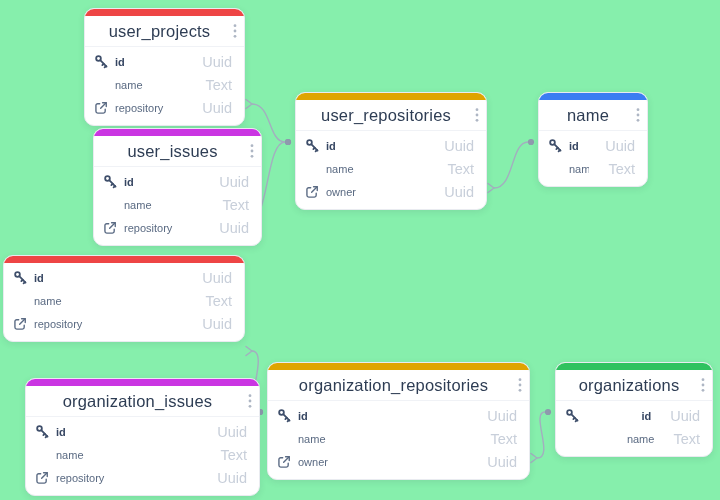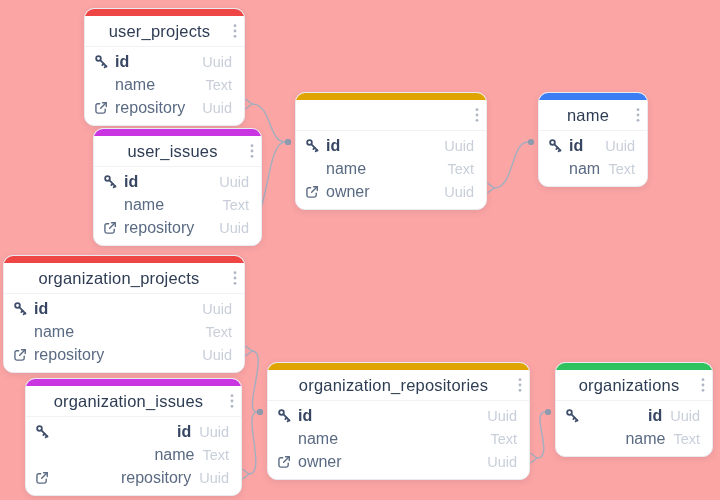--- a/index.html
+++ b/index.html
@@ -1,17 +1,17 @@
 <!DOCTYPE html>
 <html><head>
 <meta charset="utf-8">
 <style>
   html,body{margin:0;padding:0;background:#ffffff;}
   #canvas{
-    position:relative;width:720px;height:500px;background:#fca5a5;overflow:hidden;
+    position:relative;width:720px;height:500px;background:#86efac;overflow:hidden;
     font-family:"Liberation Sans","DejaVu Sans",sans-serif;
   }
   #wires{position:absolute;left:0;top:0;z-index:0;pointer-events:none;}
   .table-card{
     position:absolute;z-index:1;background:#ffffff;border:1px solid #e9ebf0;
     border-radius:10px;box-shadow:0 2px 7px rgba(35,48,70,.10);overflow:hidden;
     box-sizing:border-box;
   }
   .accent{height:7px;width:100%;}
   .hdr{
@@ -20,23 +20,23 @@
   }
   .title{
     font-size:16.5px;font-weight:500;color:#2e3d54;white-space:nowrap;
     letter-spacing:.2px;
   }
   .menu{position:absolute;right:7px;top:50%;transform:translateY(-50%);display:flex;cursor:pointer;}
   .fields{padding:3px 0 6px 0;}
   .row{display:flex;align-items:center;height:23px;padding:0 12px 0 9px;}
   .iconslot{width:17px;height:15px;display:flex;align-items:center;flex:0 0 17px;margin-right:4px;}
   .iconslot svg{display:block;}
-  .fname{flex:1;font-size:16px;color:#5a6a82;white-space:nowrap;overflow:hidden;}
+  .fname{flex:1;font-size:11px;color:#5a6a82;white-space:nowrap;overflow:hidden;}
   .row.pk .fname{font-weight:700;color:#364662;}
-  .ftype{font-size:14.5px;color:#c8cfda;white-space:nowrap;margin-left:8px;}
+  .ftype{font-size:14.5px;color:#c8cfda;white-space:nowrap;margin-left:19px;}
 </style>
 </head>
 <body>
 
 <div id="canvas">
   <svg id="wires" width="720" height="500">
       <path d="M 246 99.5 L 252 104 L 246 108.5" fill="none" stroke="#a3aebf" stroke-width="1.4" stroke-linecap="round" stroke-linejoin="round"></path>
       <path d="M 252 104 C 271.8 104, 268.2 142, 285 142" fill="none" stroke="#a3aebf" stroke-width="1.4" stroke-linecap="round"></path>
       <circle cx="288" cy="142" r="3.1" fill="#8e9aad"></circle>
       <path d="M 241 219.5 L 247 224 L 241 228.5" fill="none" stroke="#a3aebf" stroke-width="1.4" stroke-linecap="round" stroke-linejoin="round"></path>
@@ -157,20 +157,21 @@
           </svg>
         </span>
         <span class="fname">repository</span>
         <span class="ftype">Uuid</span>
       </div>
       </div>
   </div>
     <div class="table-card" style="left: 295px; top: 92px; width: 192px;">
     <div class="accent" style="background: rgb(223, 164, 0);"></div>
     <div class="hdr">
+      <span class="title">user_repositories</span>
       <span class="menu">
         <svg width="4" height="15" viewBox="0 0 4 15">
           <circle cx="2" cy="2.2" r="1.4" fill="#aeb6c4"></circle>
           <circle cx="2" cy="7.5" r="1.4" fill="#aeb6c4"></circle>
           <circle cx="2" cy="12.8" r="1.4" fill="#aeb6c4"></circle>
         </svg>
       </span>
     </div>
     <div class="fields">
 
@@ -247,30 +248,20 @@
           
           
         </span>
         <span class="fname">name</span>
         <span class="ftype">Text</span>
       </div>
       </div>
   </div>
     <div class="table-card" style="left: 3px; top: 255px; width: 242px;">
     <div class="accent" style="background: rgb(238, 69, 69);"></div>
-    <div class="hdr">
-      <span class="title">organization_projects</span>
-      <span class="menu">
-        <svg width="4" height="15" viewBox="0 0 4 15">
-          <circle cx="2" cy="2.2" r="1.4" fill="#aeb6c4"></circle>
-          <circle cx="2" cy="7.5" r="1.4" fill="#aeb6c4"></circle>
-          <circle cx="2" cy="12.8" r="1.4" fill="#aeb6c4"></circle>
-        </svg>
-      </span>
-    </div>
     <div class="fields">
 
     <div class="row pk">
         <span class="iconslot">
           <svg class="key" width="15" height="15" viewBox="0 0 16 16">
             <g fill="none" stroke="#3f4f6b" stroke-width="1.9" stroke-linecap="round">
               <circle cx="4.8" cy="4.8" r="2.5"></circle>
               <path d="M6.9 6.9 L13.4 13.4"></path>
               <path d="M10.4 10.4 L8.9 11.9"></path>
               <path d="M12.8 12.8 L11.3 14.3"></path>
@@ -298,21 +289,21 @@
               <path d="M7.6 8.4 L13.9 2.1"></path>
               <path d="M9.8 2 H14 V6.2"></path>
             </g>
           </svg>
         </span>
         <span class="fname">repository</span>
         <span class="ftype">Uuid</span>
       </div>
       </div>
   </div>
-    <div class="table-card" style="left: 25px; top: 378px; width: 217px; text-align: right;">
+    <div class="table-card" style="left: 25px; top: 378px; width: 235px;">
     <div class="accent" style="background: rgb(202, 53, 226);"></div>
     <div class="hdr">
       <span class="title">organization_issues</span>
       <span class="menu">
         <svg width="4" height="15" viewBox="0 0 4 15">
           <circle cx="2" cy="2.2" r="1.4" fill="#aeb6c4"></circle>
           <circle cx="2" cy="7.5" r="1.4" fill="#aeb6c4"></circle>
           <circle cx="2" cy="12.8" r="1.4" fill="#aeb6c4"></circle>
         </svg>
       </span>

